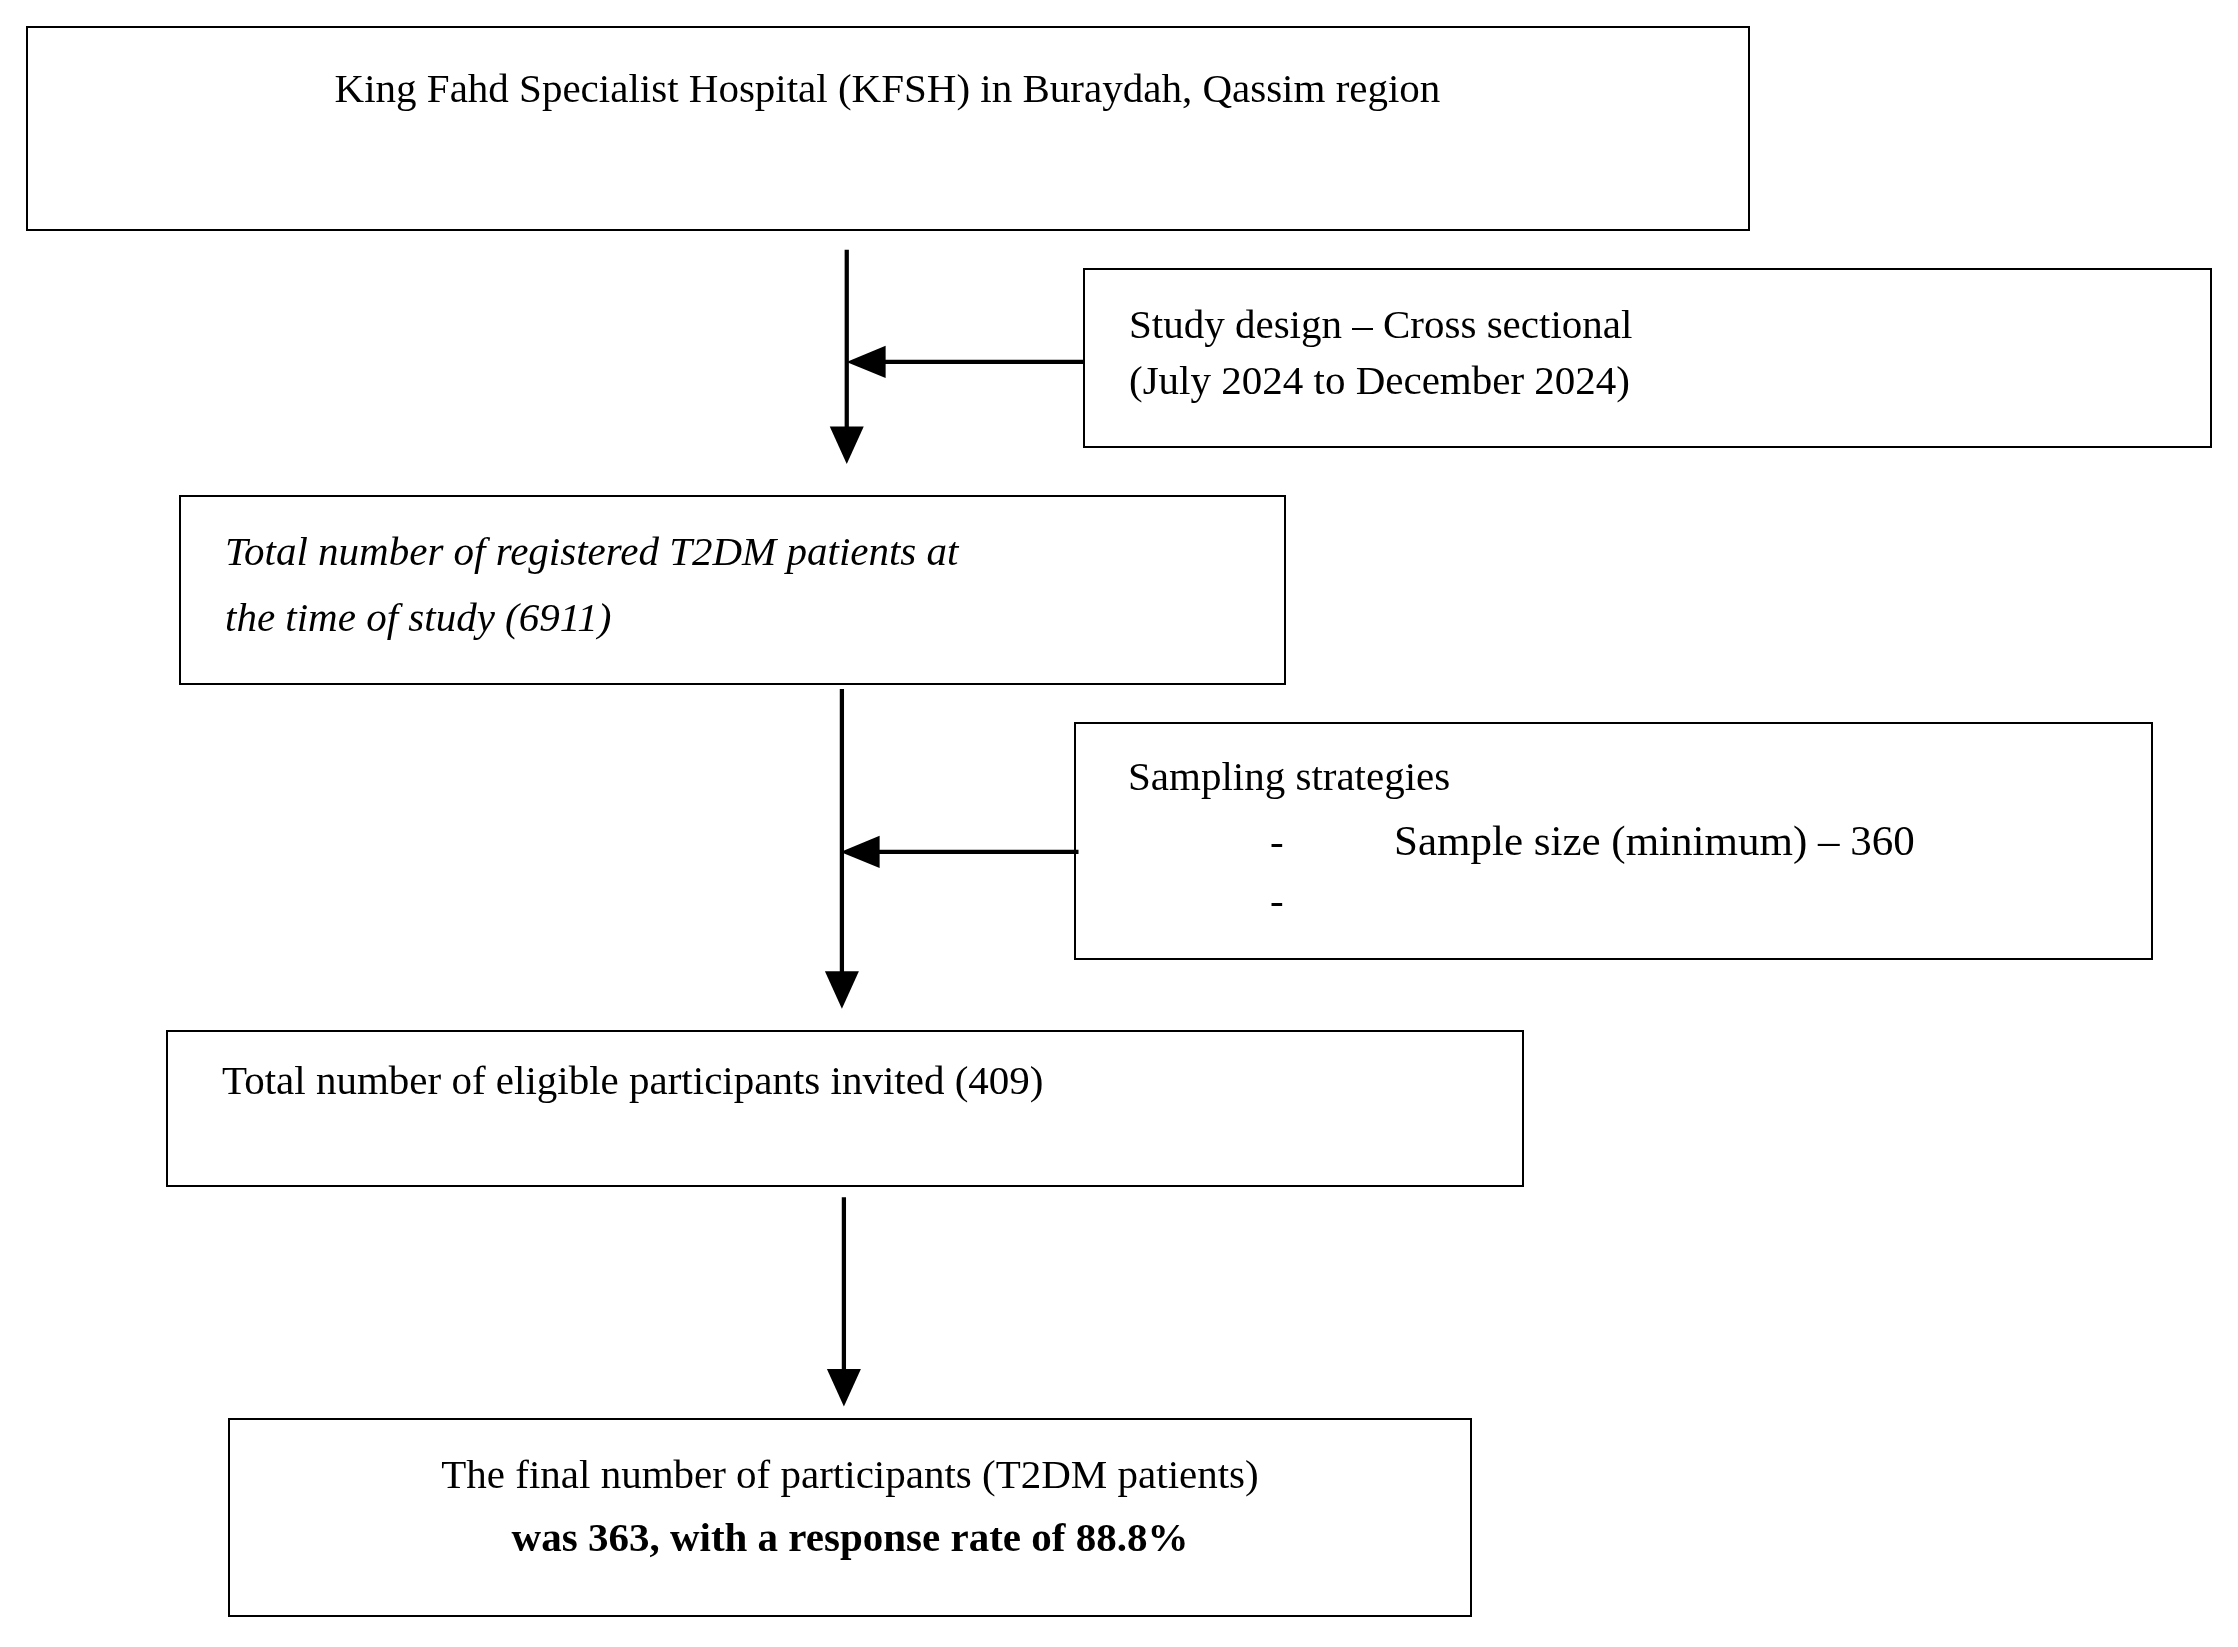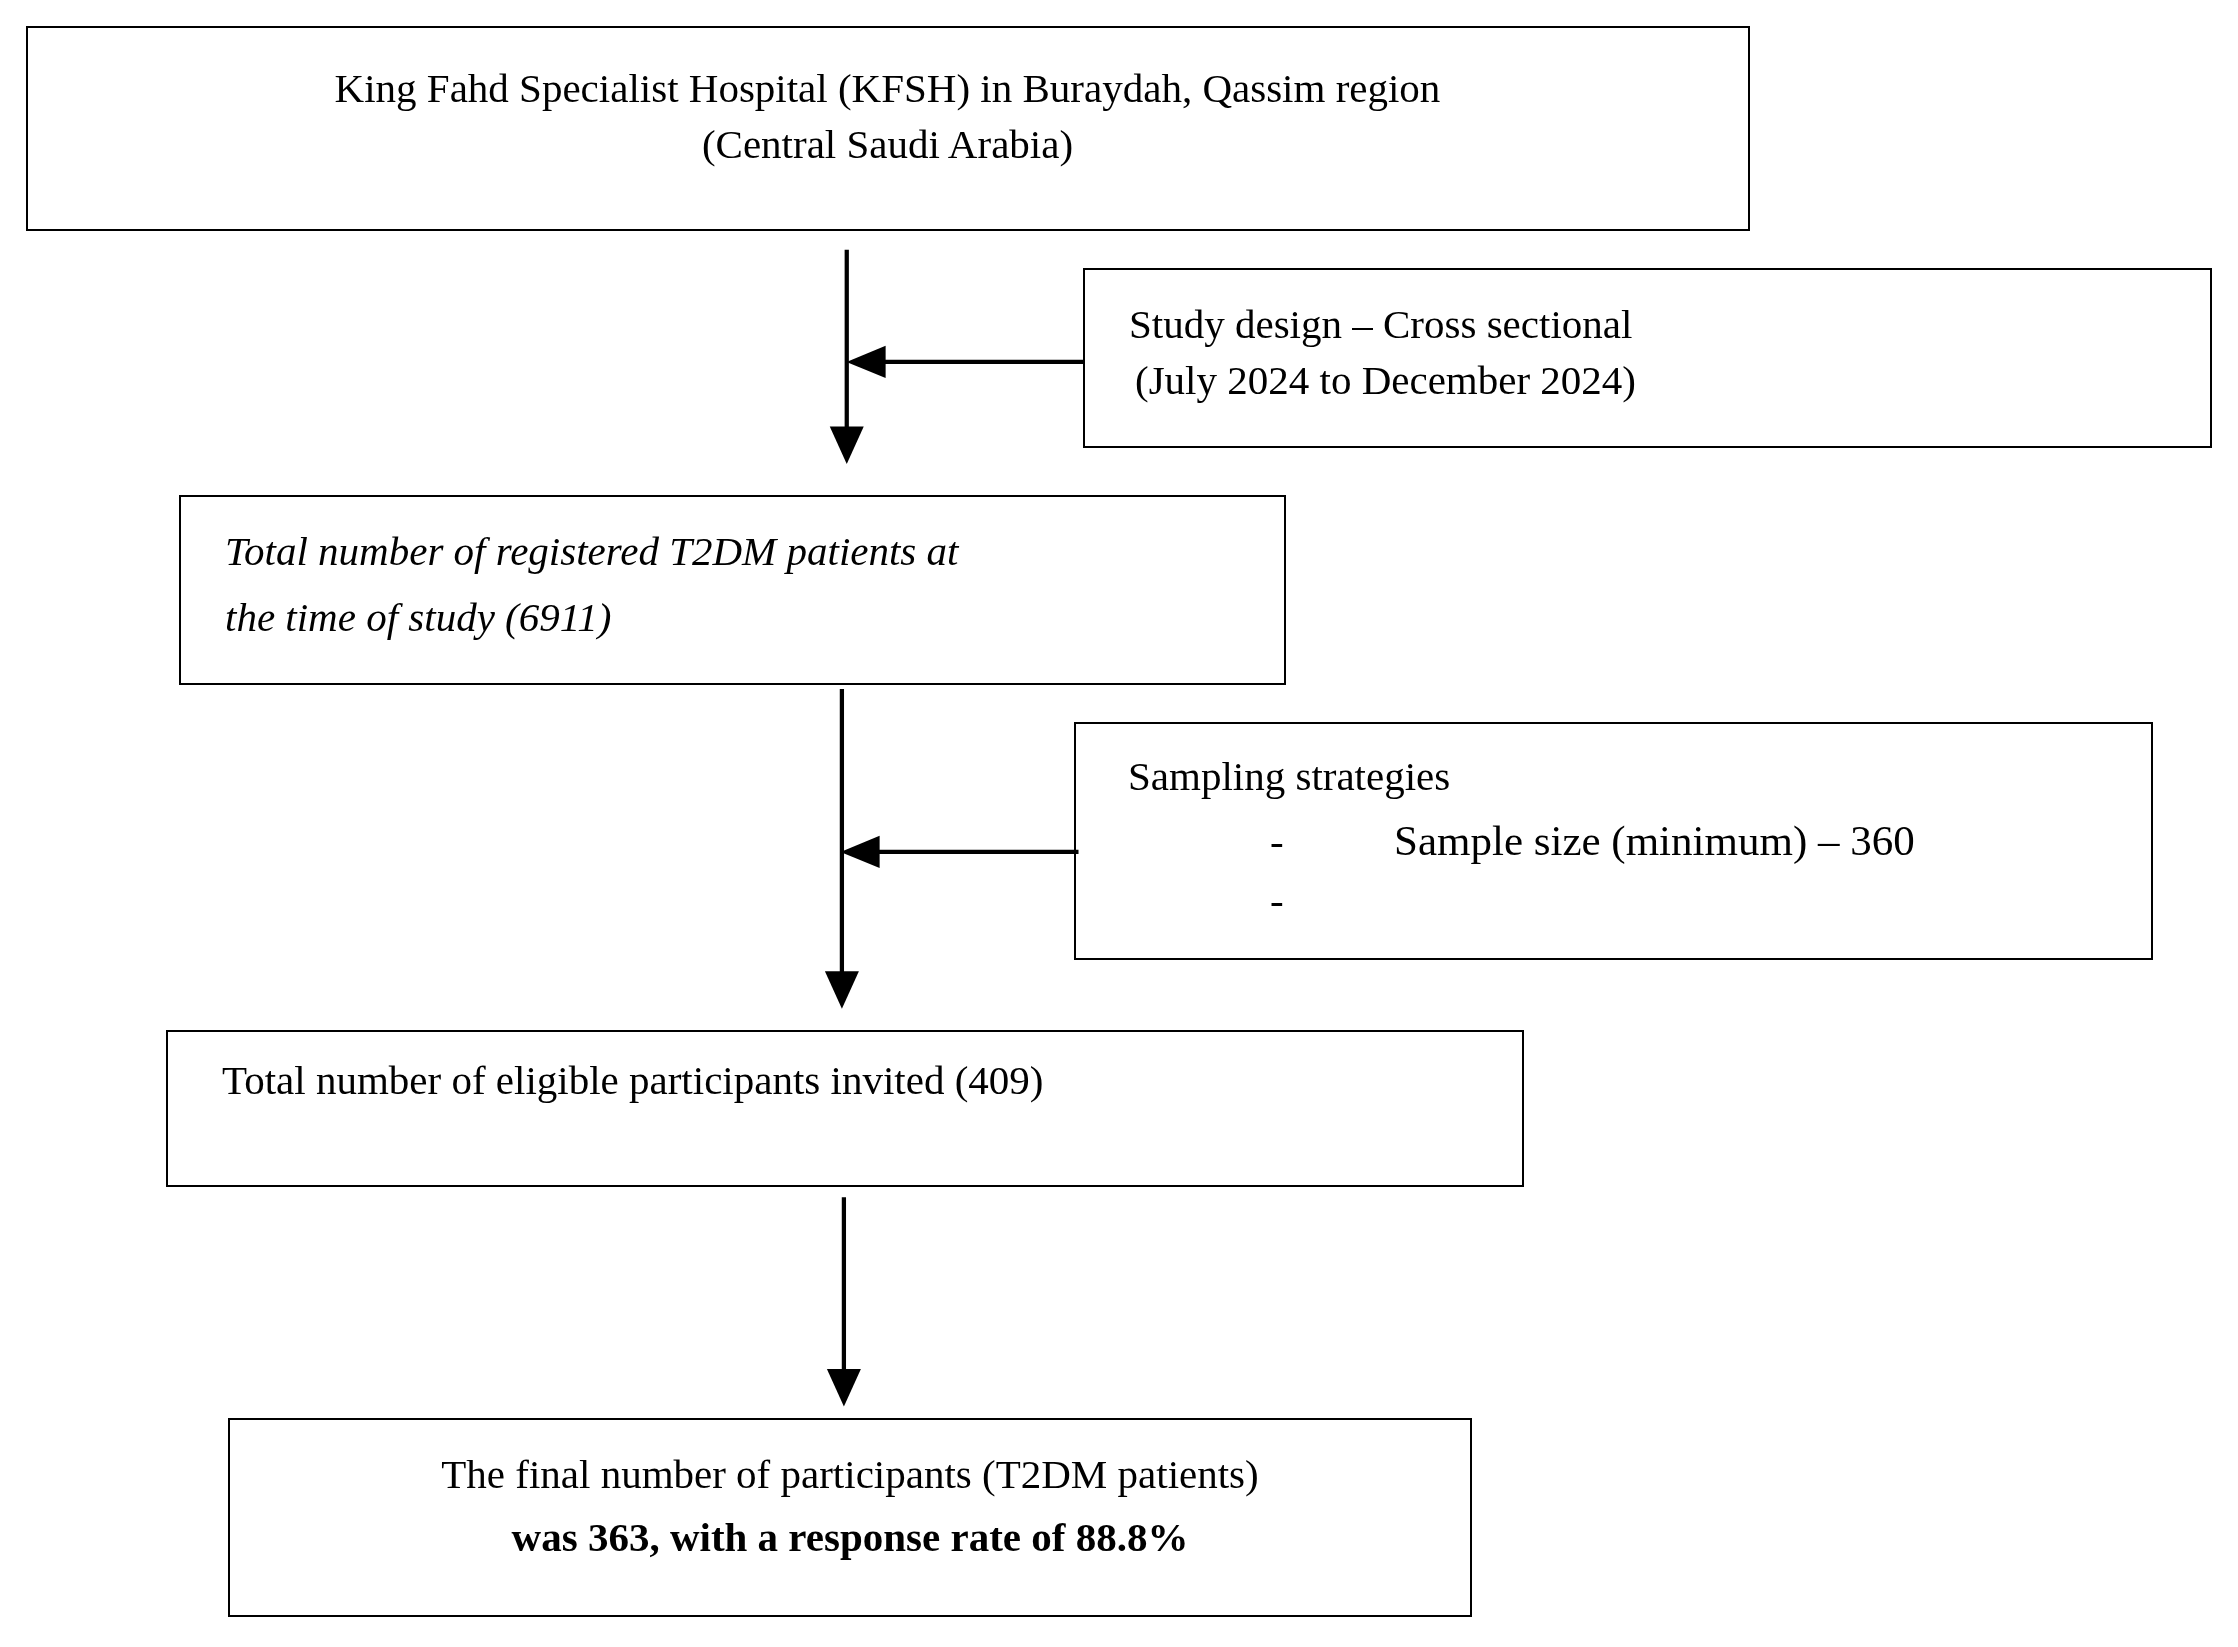--- a/index.html
+++ b/index.html
@@ -54,26 +54,25 @@
     overflow: visible;
   }
 </style>
 </head>
 <body>
 
 <div id="canvas">
 
   <div class="box" style="left:25.5px; top:26px; width:1724px; height:205px;">
     <div class="box-text center-text" style="top:31.5px;">King Fahd Specialist Hospital (KFSH) in Buraydah, Qassim region</div>
-    <div class="box-text center-text" style="top:88px;">(Central Saudi Arabia)</div>
   </div>
 
   <div class="box" style="left:1083px; top:268px; width:1129px; height:180px;">
     <div class="box-text left-text" style="left:44px; top:25.5px;">Study design – Cross sectional</div>
-    <div class="box-text left-text" style="left:44px; top:82px;margin-left:6px;">(July 2024 to December 2024)</div>
+    <div class="box-text left-text" style="left:44px; top:82px;">(July 2024 to December 2024)</div>
   </div>
 
   <div class="box" style="left:179px; top:495px; width:1107px; height:190px;font-style:italic;">
     <div class="box-text left-text" style="left:44px; top:26px;">Total number of registered T2DM patients at</div>
     <div class="box-text left-text" style="left:44px; top:92px;">the time of study (6911)</div>
   </div>
 
   <div class="box" style="left:1074px; top:722px; width:1079px; height:238px;">
     <div class="box-text left-text" style="left:52px; top:24px;">Sampling strategies</div>
 

